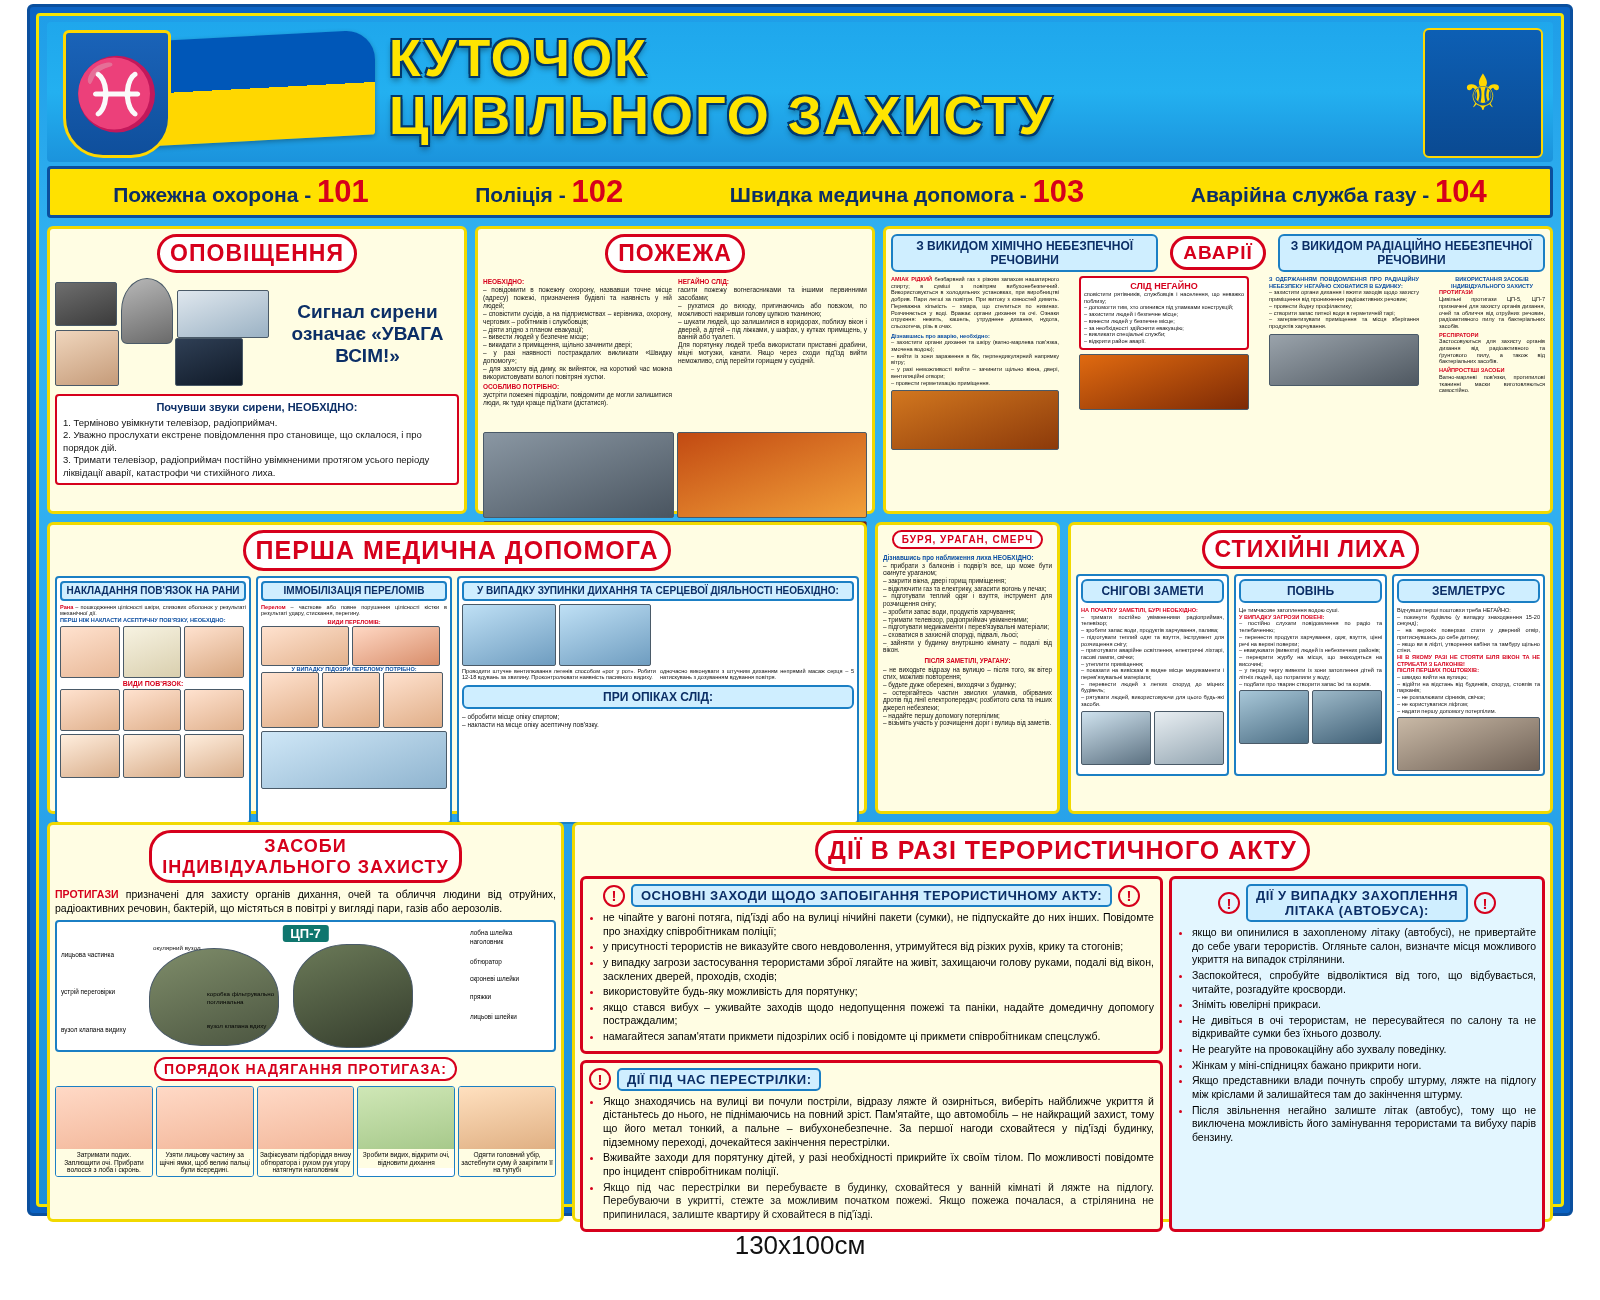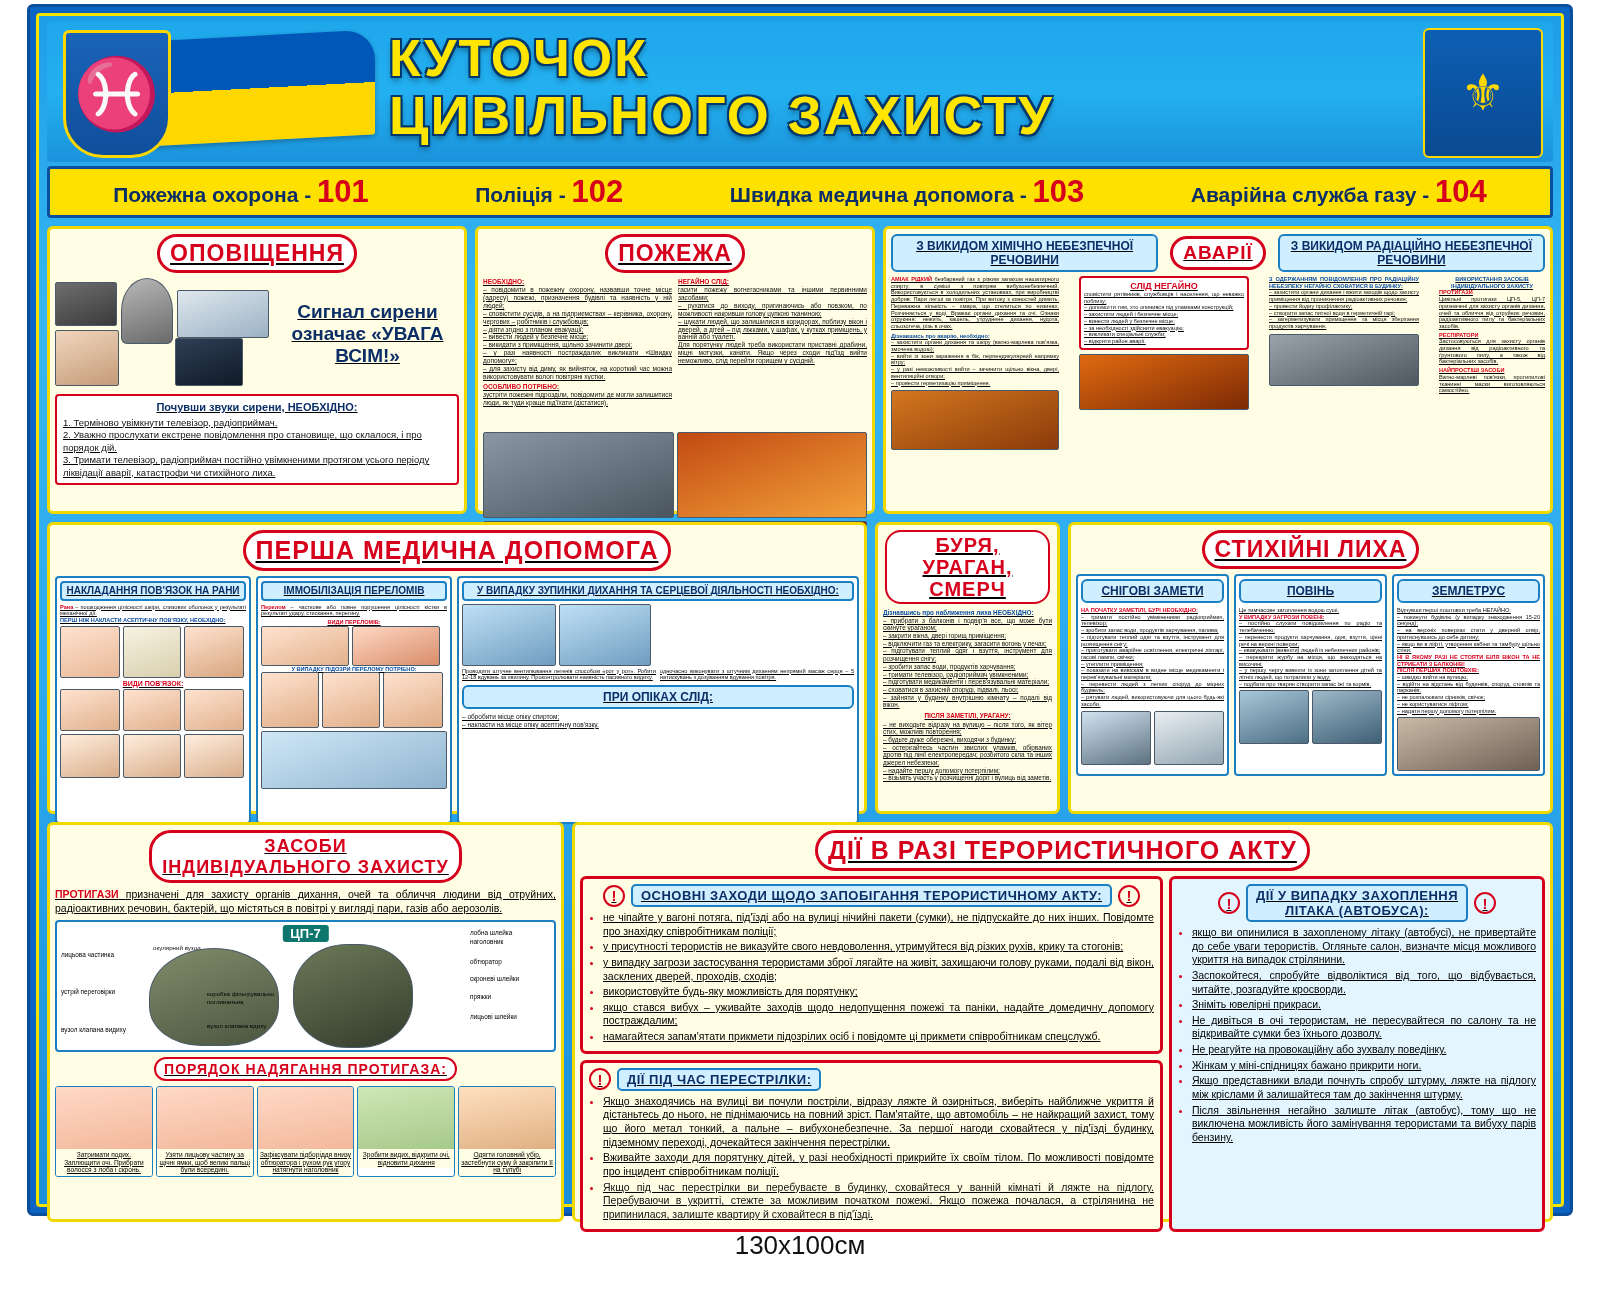--- a/index.html
+++ b/index.html
@@ -92,36 +92,35 @@
   .phone .num { color:#d6001c; font-size:31px; font-weight:bold; }
 
   
   .row { display:flex; gap:8px; margin-top:8px; }
   .panel {
     background:#fffde3;
     border:3px solid #f1d900;
     border-radius:6px;
     padding:5px;
     position:relative;
-    text-decoration:underline;
   }
   .bar-title {
     background:#fff;
     border:3px solid #d6001c;
     border-radius:22px;
     color:#d6001c;
     font-weight:bold;
     text-align:center;
     letter-spacing:1px;
     padding:3px 10px;
     margin:0 auto 5px auto;
     display:block;
     width:max-content; max-width:98%;
   }
-  .bar-title.sm { font-size:20px; border-width:2px; border-radius:16px; padding:2px 8px; }
+  .bar-title.sm { font-size:10px; border-width:2px; border-radius:16px; padding:2px 8px; }
   .sub-title {
     background:#cfeeff;
     border:2px solid #1b7fc4;
     border-radius:6px;
     color:#0b2e66;
     font-weight:bold;
     text-align:center;
     font-size:12px;
     padding:3px 4px;
     margin-bottom:4px;

